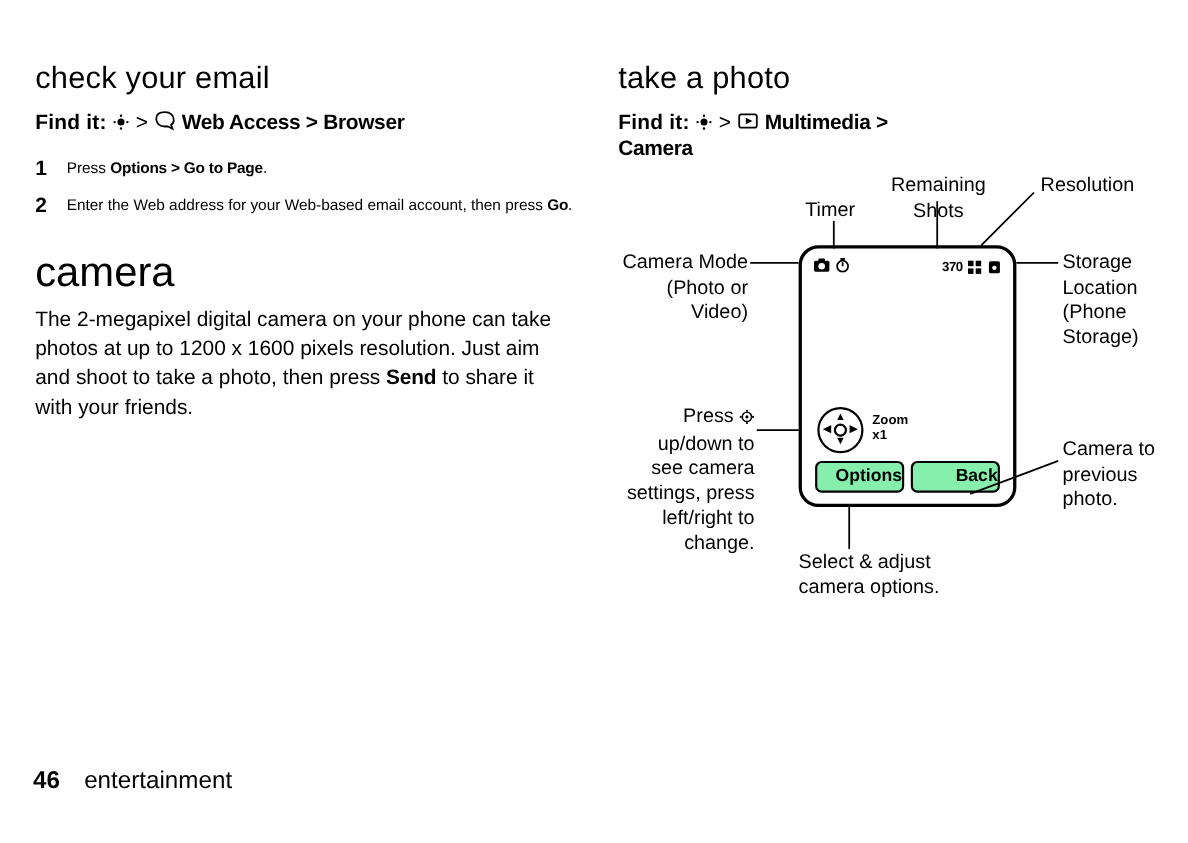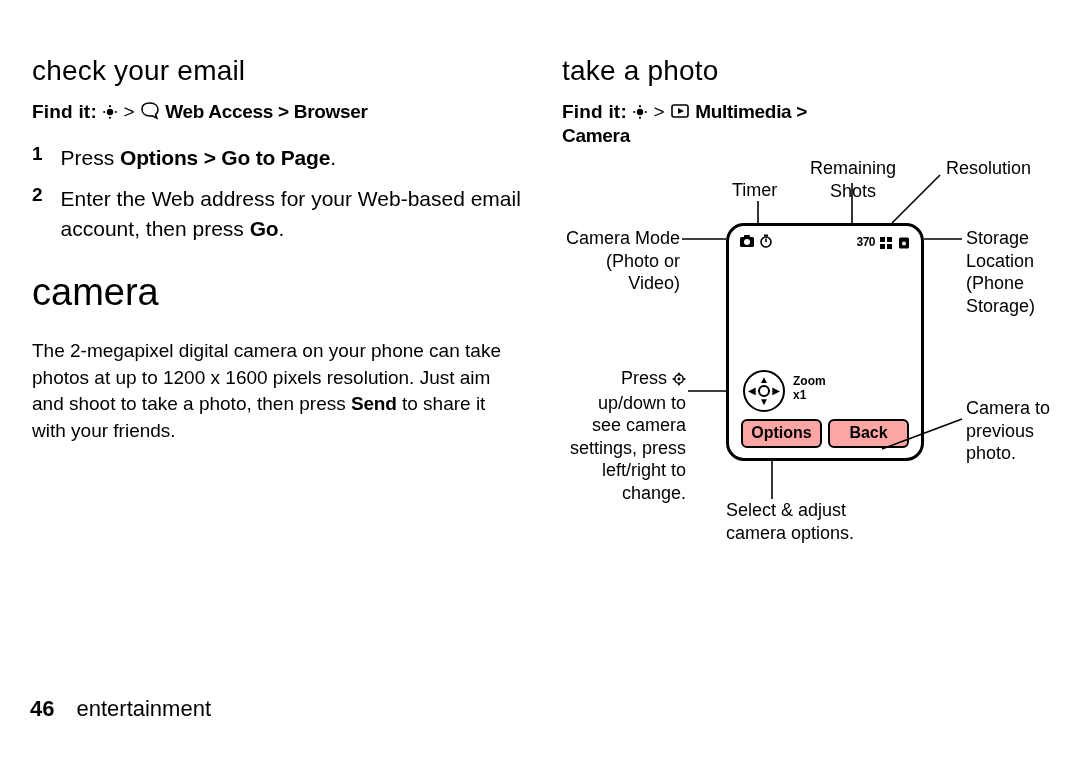--- a/index.html
+++ b/index.html
@@ -60,27 +60,27 @@
   .step-num {
     display: table-cell;
     font-weight: 700;
     padding: 6px 18px 6px 0;
     vertical-align: top;
     font-size: 19px;
   }
   .step-txt {
     display: table-cell;
     padding: 6px 0;
-    font-size: 21px;
+    font-size: 14px;
     line-height: 1.4;
   }
   .h1 {
     font-size: 38px;
     font-weight: 400;
-    margin: 22px 0 24px 0;
+    margin: 22px 0 8px 0;
   }
   .footer {
     position: absolute;
     left: 30px;
     bottom: 44px;
     font-size: 22px;
   }
   .footer .pn { font-weight: 700; margin-right: 22px; }
 
   
@@ -157,26 +157,26 @@
   .btns {
     position: absolute;
     left: 12px; right: 12px; bottom: 10px;
     display: flex;
     gap: 6px;
   }
   .btn {
     flex: 1;
     border: 2.5px solid #000;
     border-radius: 6px;
-    text-align: center;
+    text-align: right;
     font-family: "Arial Narrow", Arial, sans-serif;
     font-weight: 700;
     font-size: 16px;
     padding: 3px 0 4px;
-    background:#fca5a5;
+    background:#86efac;
   }
 
   .callout {
     position: absolute;
     font-size: 18px;
     line-height: 1.25;
     white-space: nowrap;
   }
 
 </style>

